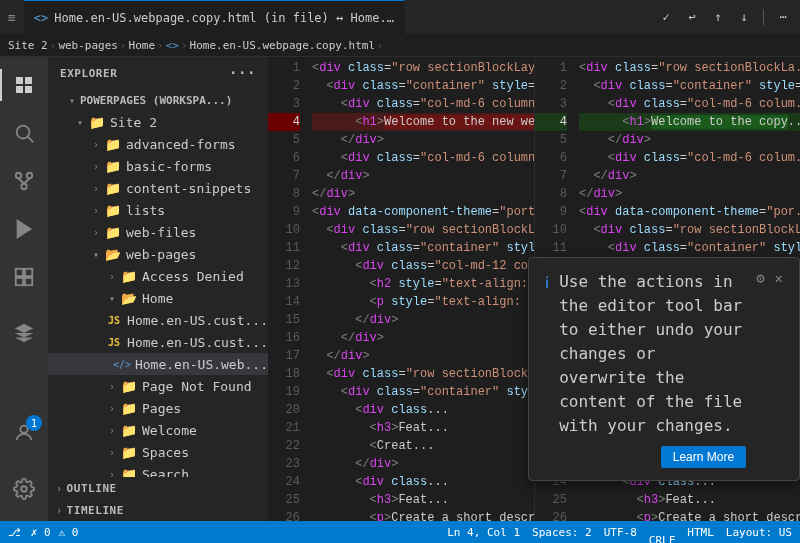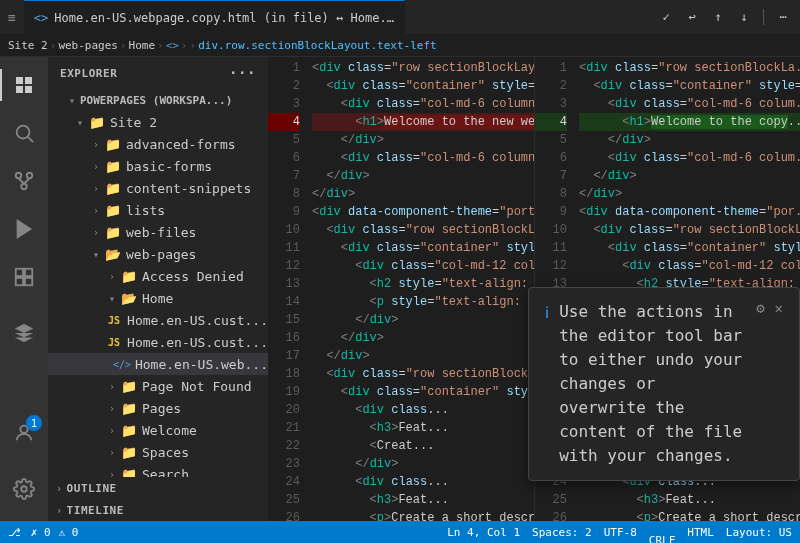--- a/index.html
+++ b/index.html
@@ -43,21 +43,21 @@
     .code-editor { flex: 1; background: #1e1e1e; overflow: hidden; display: flex; font-family: Consolas, 'Courier New', monospace; font-size: 12px; line-height: 18px; }
     .line-numbers { width: 40px; background: #1e1e1e; text-align: right; padding-right: 8px; color: #5a5a5a; flex-shrink: 0; padding-top: 2px; user-select: none; }
     .line-number { height: 18px; }
     .code-content { flex: 1; overflow: hidden; padding-top: 2px; padding-left: 4px; }
     .code-line { height: 18px; white-space: nowrap; overflow: hidden; }
 
     
     .diff-editor { width: 50%; background: #1e1e1e; border-left: 1px solid #2d2d2d; overflow: hidden; display: flex; font-family: Consolas, 'Courier New', monospace; font-size: 12px; line-height: 18px; }
     .attr { color: #9cdcfe; }
     .val { color: #ce9178; }
-    .tag { color: #14b8a6; }
+    .tag { color: #d946ef; }
     .punc { color: #808080; }
 
     
     .toast-container { position: absolute; bottom: 40px; left: 260px; right: 0; display: flex; justify-content: center; pointer-events: none; }
     .toast { background: #252526; border: 1px solid #454545; border-radius: 4px; padding: 12px 16px; max-width: 500px; width: 480px; pointer-events: all; display: flex; align-items: flex-start; gap: 10px; box-shadow: 0 4px 12px rgba(0,0,0,0.5); }
     .toast-icon { color: #3794ff; font-size: 16px; flex-shrink: 0; margin-top: 1px; }
     .toast-body { flex: 1; }
     .toast-text { color: #cccccc; font-size: 16px; line-height: 1.5; }
     .toast-gear { color: #858585; cursor: pointer; font-size: 14px; }
     .toast-close { color: #858585; cursor: pointer; font-size: 14px; }
@@ -112,22 +112,22 @@
 
   <div class="breadcrumb-bar">
     <span style="color:#cccccc;">Site 2</span>
     <span class="breadcrumb-sep">›</span>
     <span style="color:#cccccc;">web-pages</span>
     <span class="breadcrumb-sep">›</span>
     <span style="color:#cccccc;">Home</span>
     <span class="breadcrumb-sep">›</span>
     <span style="color:#569cd6;">&lt;&gt;</span>
     <span class="breadcrumb-sep">›</span>
+    <span style="color:#cccccc;">Home.en-US.webpage.copy.html</span>
     <span class="breadcrumb-sep">›</span>
-    <span style="color:#4fc1ff;">div.row.sectionBlockLayout.text-left</span>
   </div>
 
   <div style="display:flex; flex:1; overflow:hidden;">
 
     <div class="activity-bar">
       <div class="activity-icon active" title="Explorer">
         <svg width="24" height="24" viewBox="0 0 24 24" fill="currentColor">
             <rect x="4" y="4" width="7" height="7"></rect>
             <rect x="13" y="4" width="7" height="7"></rect>
             <rect x="4" y="13" width="7" height="7"></rect>
@@ -449,20 +449,23 @@
           <div class="code-line">&nbsp;&nbsp;&nbsp;&nbsp;&nbsp;&nbsp;&nbsp;&nbsp;<span class="punc">&lt;</span><span class="tag">h3</span><span class="punc">&gt;</span>Feat...</div>
           <div class="code-line">&nbsp;&nbsp;&nbsp;&nbsp;&nbsp;&nbsp;&nbsp;&nbsp;<span class="punc">&lt;</span><span class="tag">p</span><span class="punc">&gt;</span>Create a short descr...</div>
         </div>
       </div>
 
       <div class="toast-container">
         <div class="toast">
           <div class="toast-icon">ℹ</div>
           <div class="toast-body">
             <div class="toast-text">Use the actions in the editor tool bar to either undo your changes or overwrite the content of the file with your changes.</div>
+            <div class="toast-footer">
+              <button class="learn-more-btn">Learn More</button>
+            </div>
           </div>
           <span class="toast-gear">⚙</span>
           <span class="toast-close">✕</span>
         </div>
       </div>
 
     </div>
   </div>
 
   <div class="status-bar">

